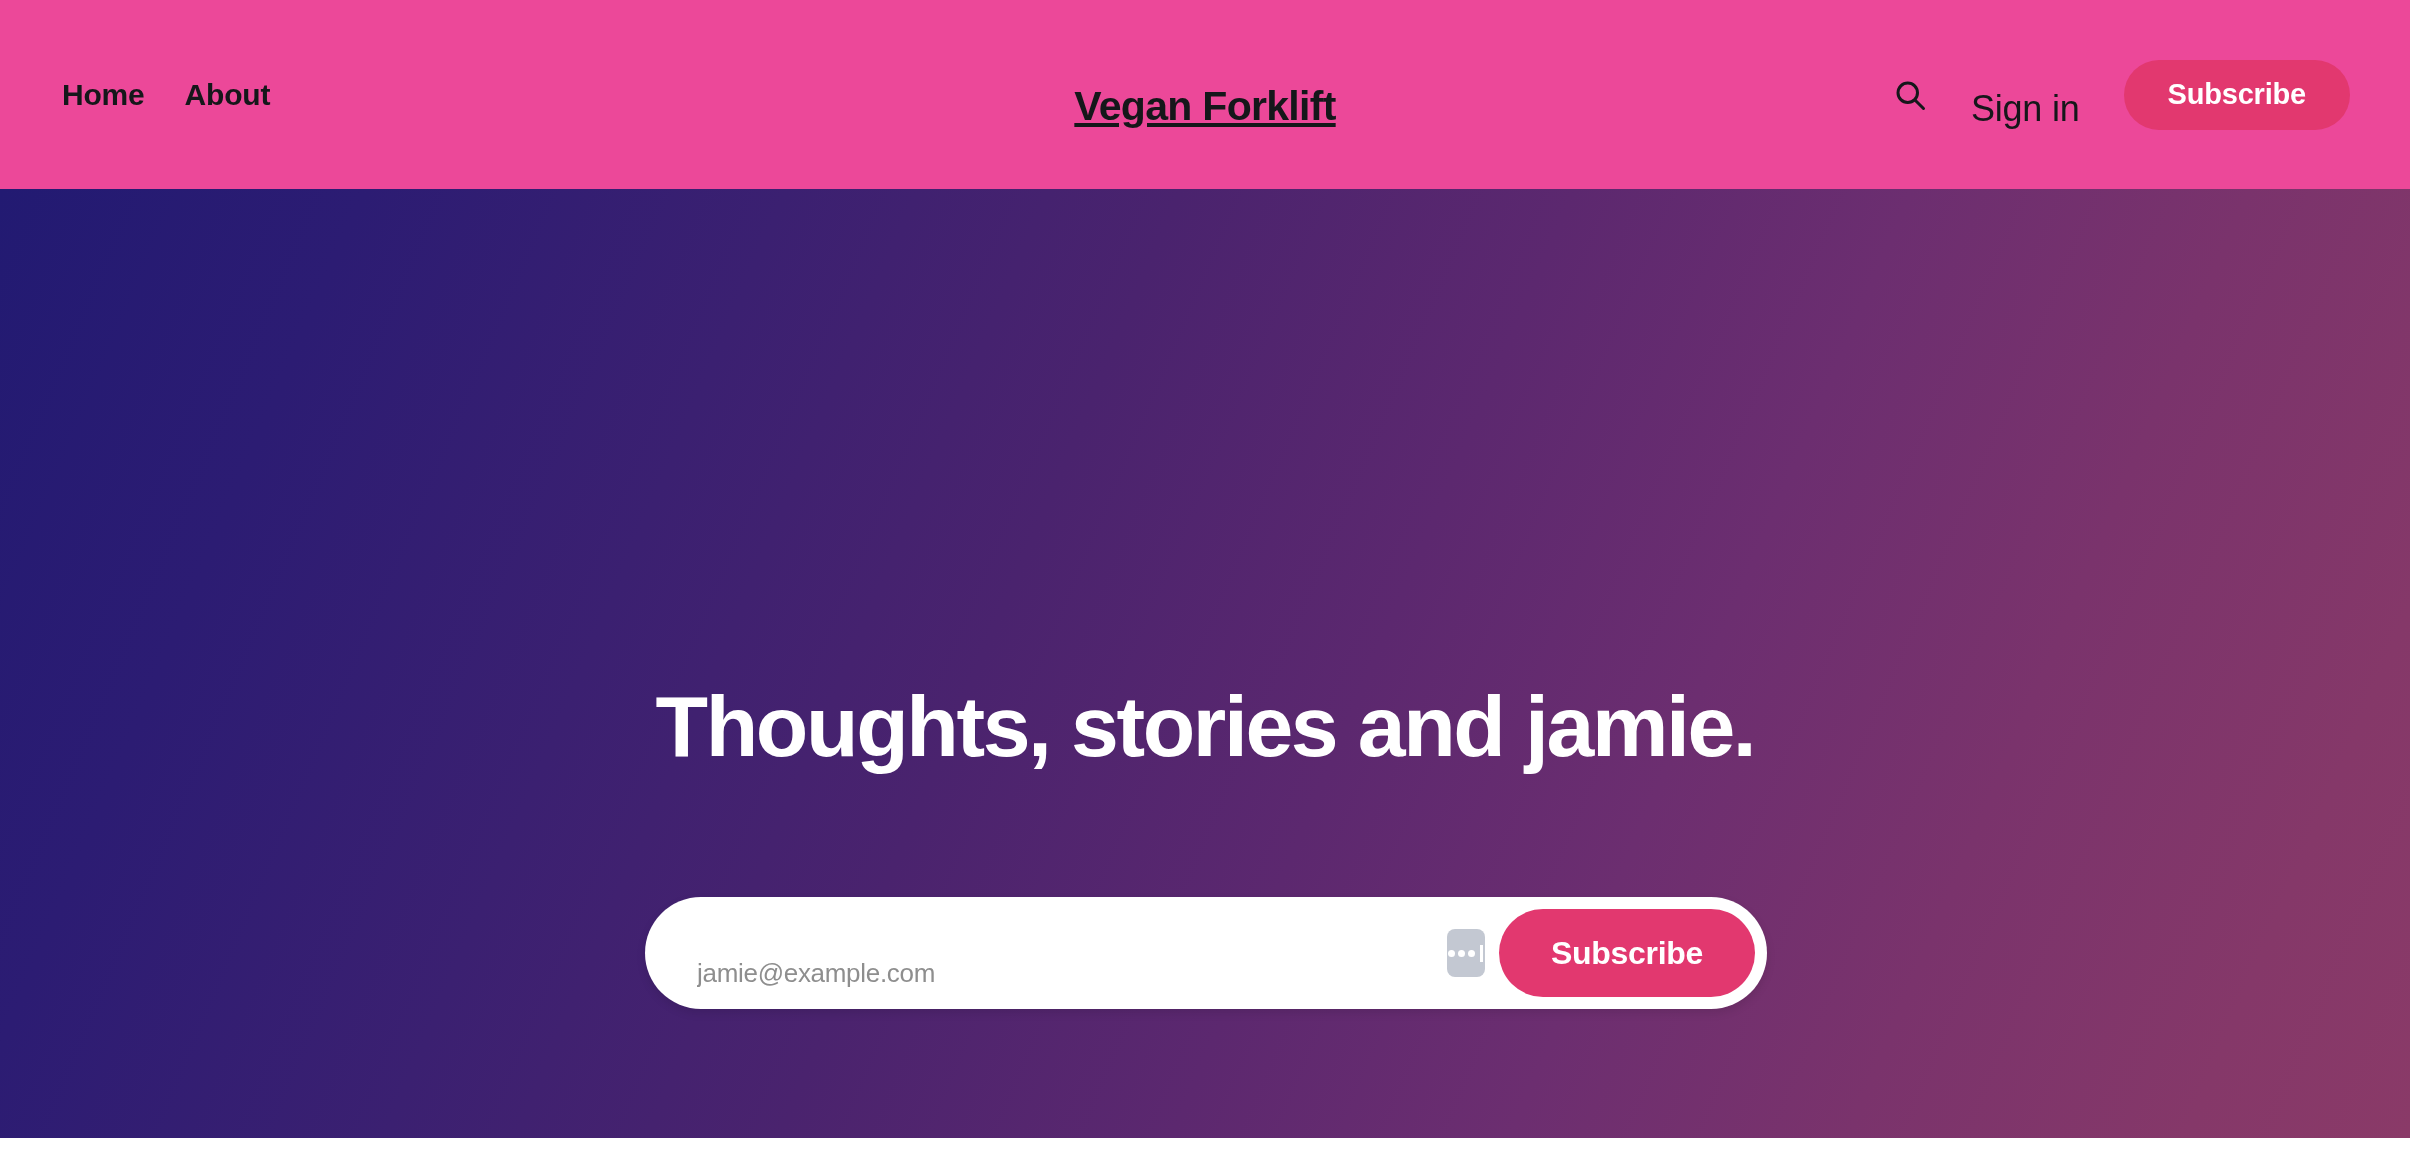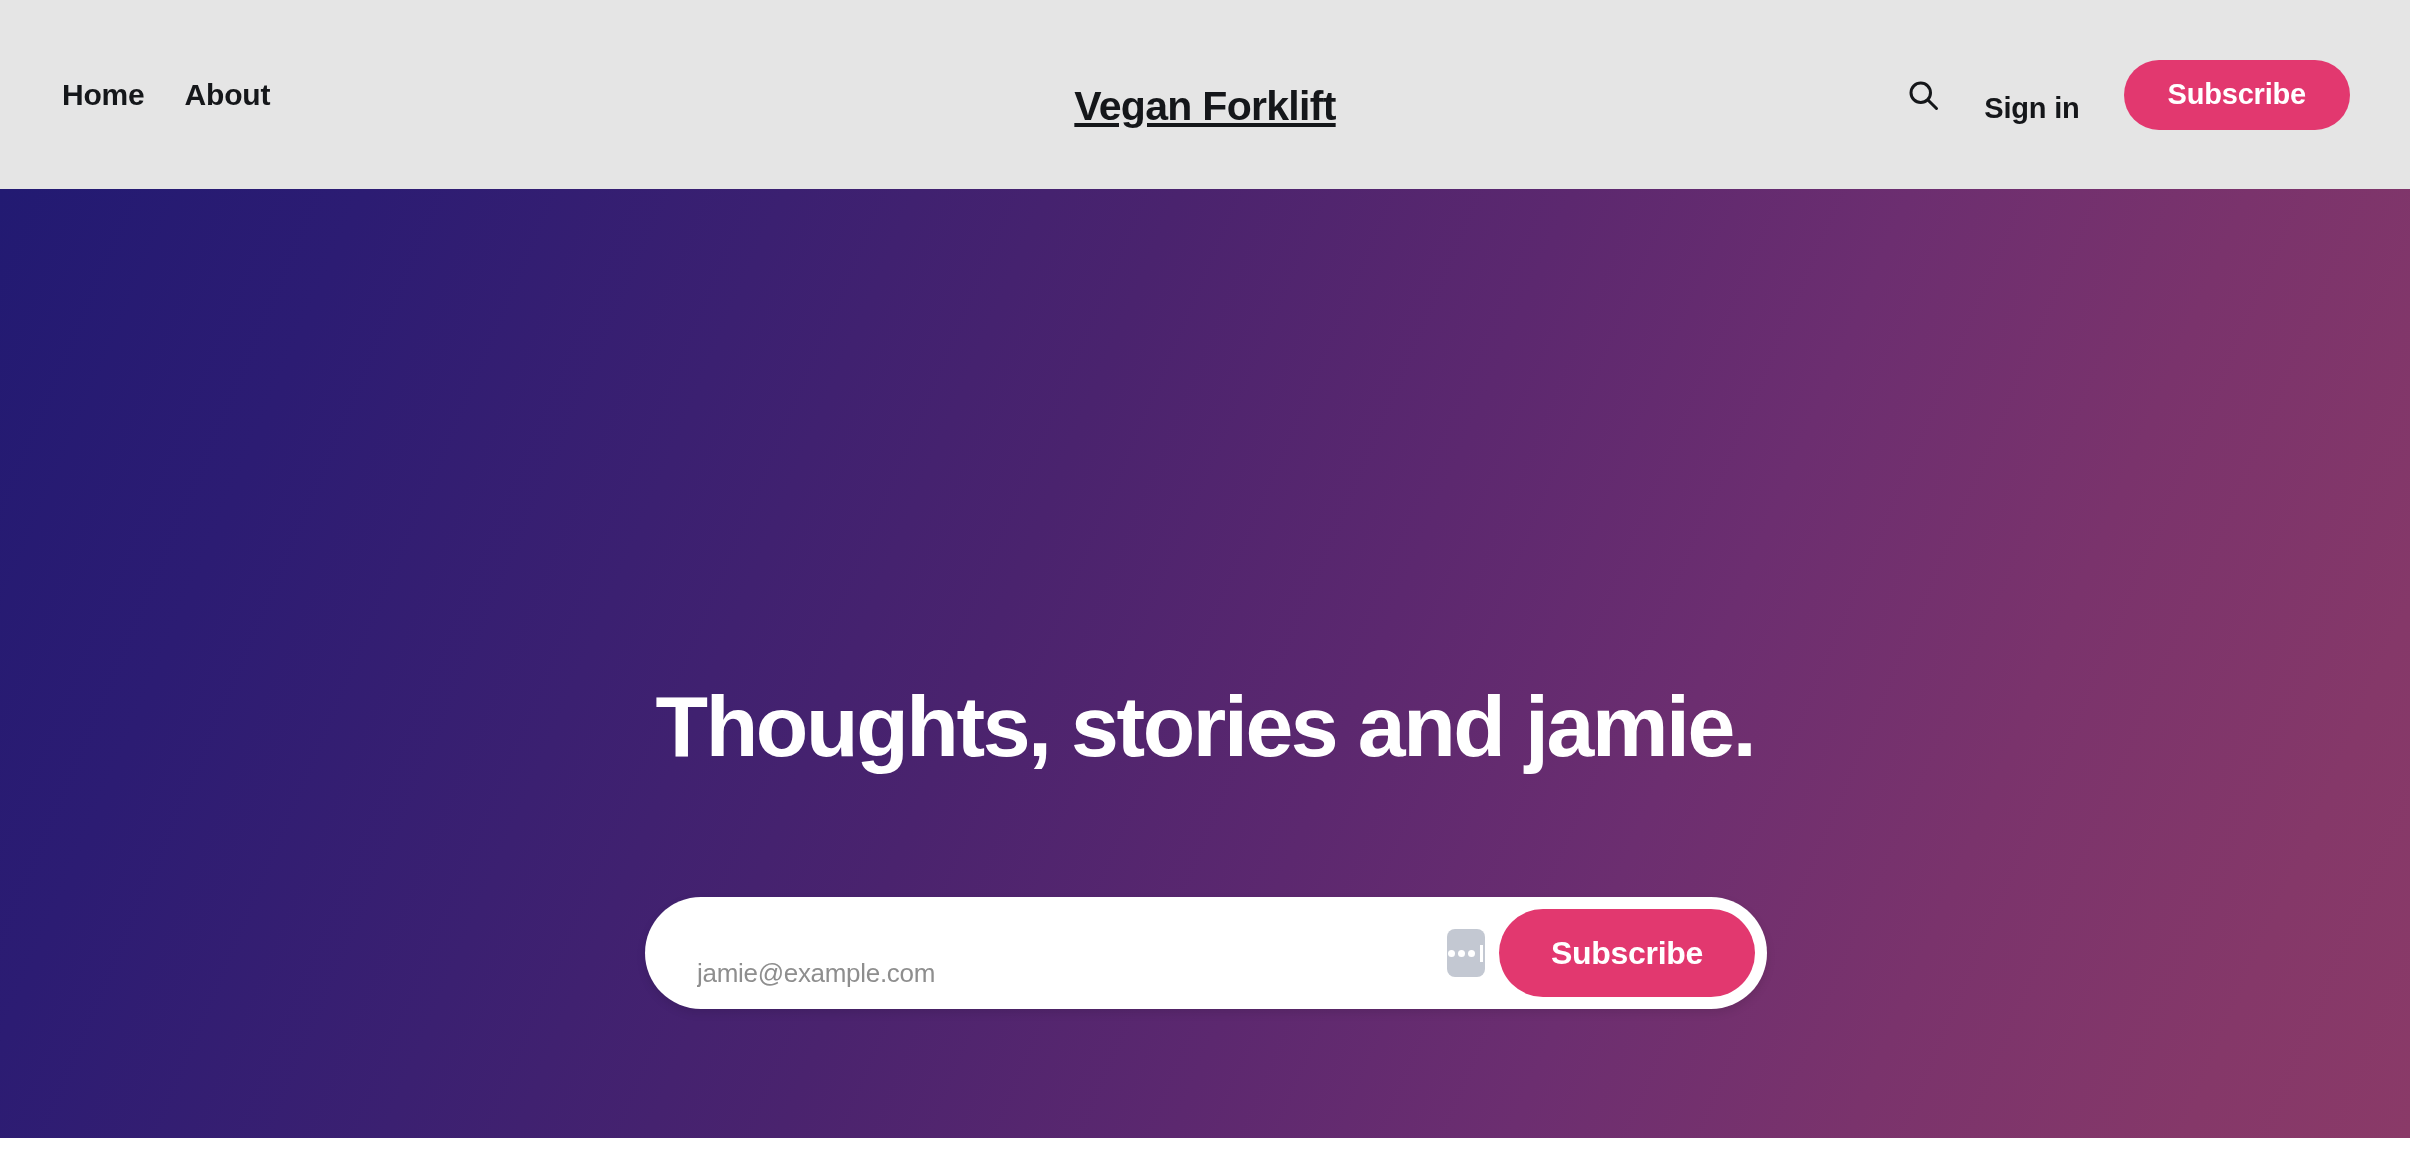--- a/index.html
+++ b/index.html
@@ -20,21 +20,21 @@
     height: 1160px;
     background: #ffffff;
   }
 
   
   .site-header {
     position: absolute;
     top: 0; left: 0;
     width: 2410px;
     height: 189px;
-    background: #e5e5e5;
+    background: #ec4899;
     display: flex;
     align-items: center;
   }
 
   .header-left {
     position: absolute;
     left: 62px;
     top: 0;
     height: 189px;
     display: flex;
@@ -90,22 +90,22 @@
     align-items: center;
     justify-content: center;
     background: none;
     border: none;
     cursor: pointer;
     margin-right: 30px;
   }
   .search-btn svg { display: block; }
 
   .signin-link {
-    font-size: 29px;
-    font-weight: 700;
+    font-size: 36px;
+    font-weight: 400;
     color: #15171a;
     letter-spacing: -0.2px;
     text-decoration: none;
     cursor: pointer;
     white-space: nowrap;
     margin-right: 44px;
     margin-top: 28px;
   }
 
   .subscribe-pill {

